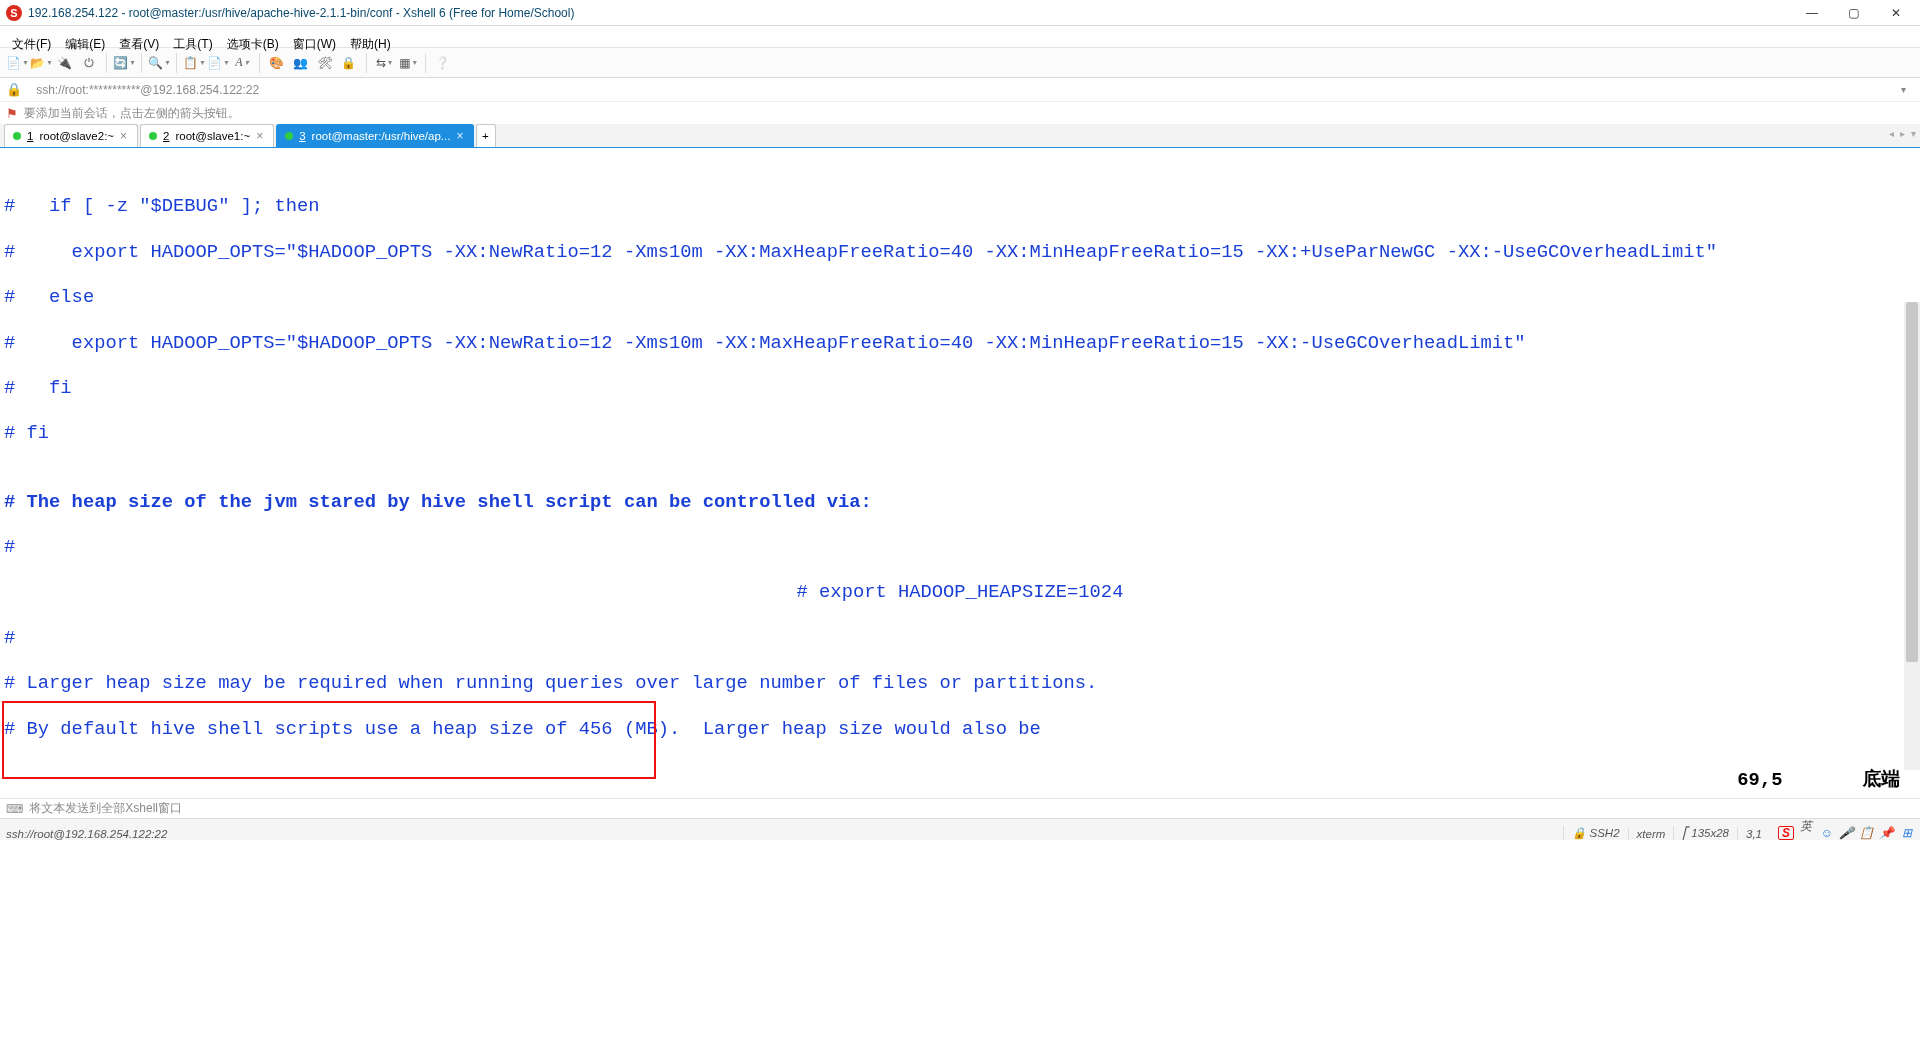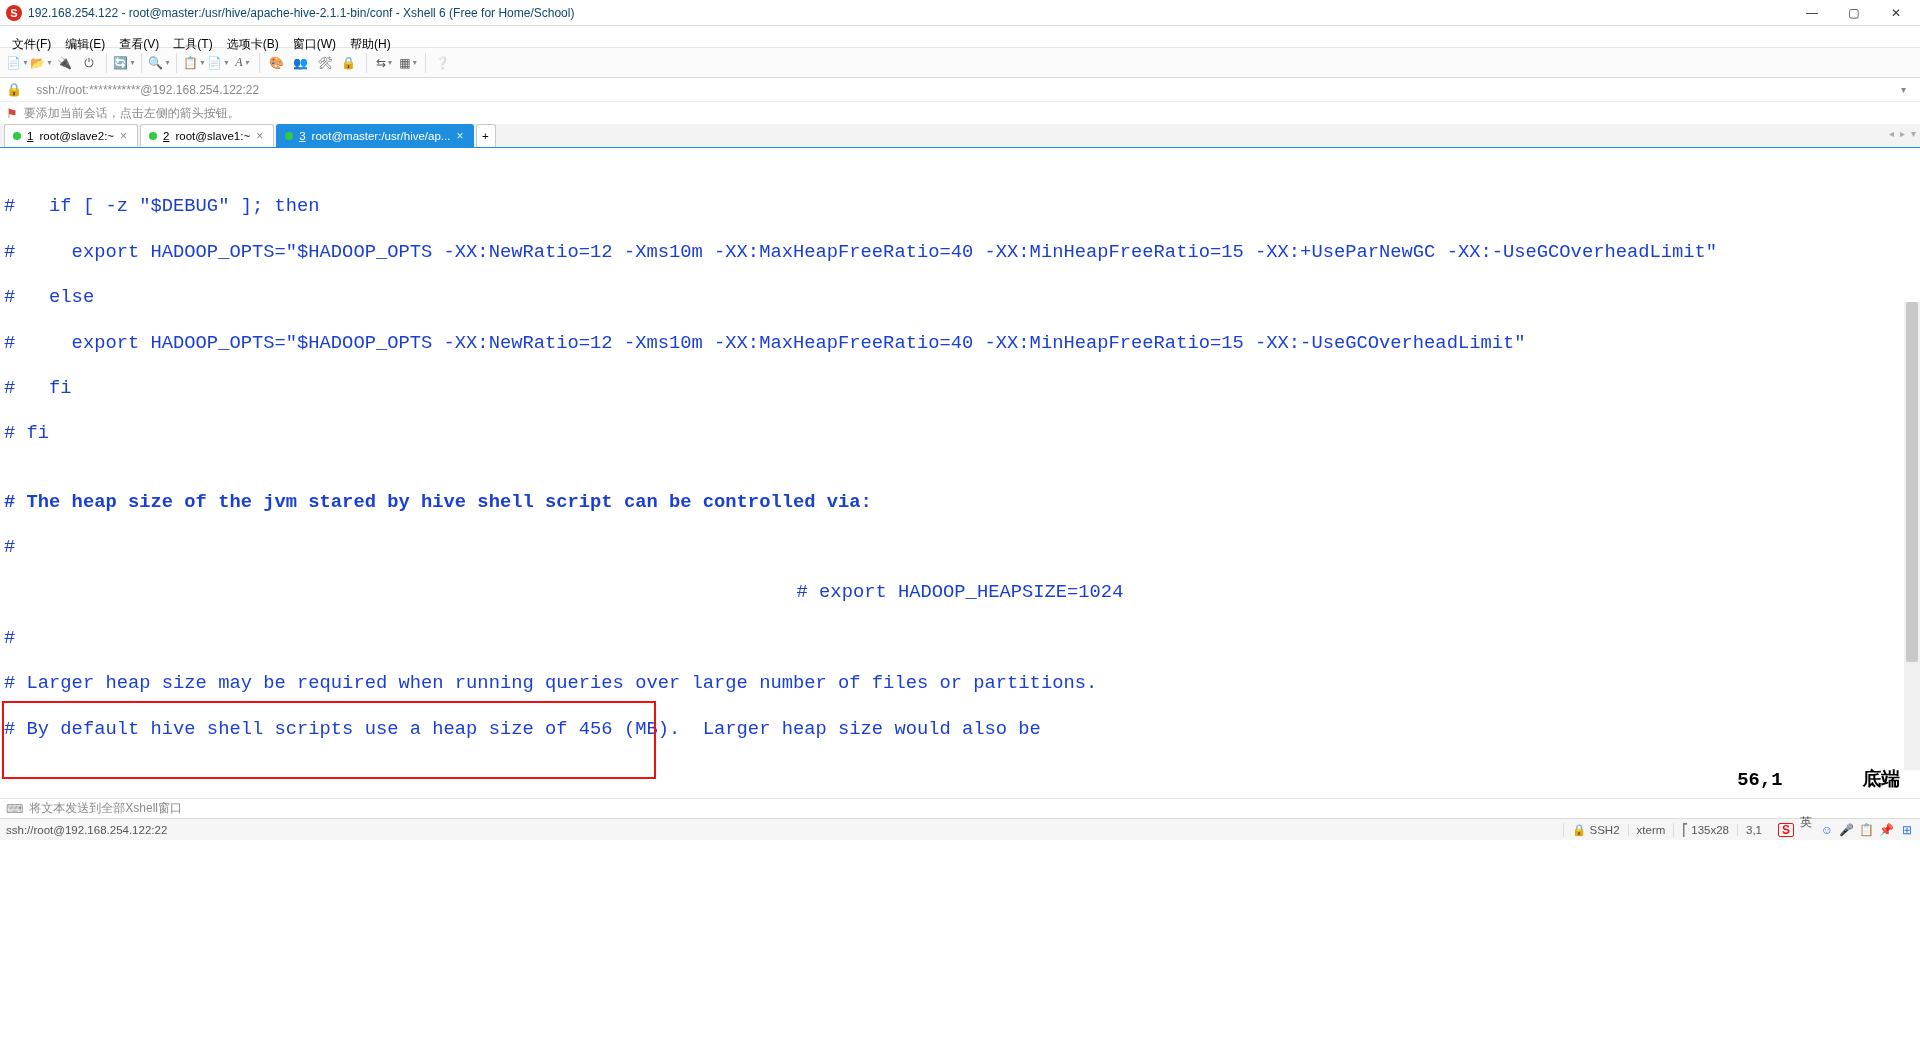--- a/index.html
+++ b/index.html
@@ -50,21 +50,21 @@
   .term .status .pos{margin-right:80px;}
   .redbox { position:absolute; border:2px solid #e11; pointer-events:none;}
   .scrollbar{ position:absolute; right:0; top:154px; width:16px; bottom:28px; background:#f0f0f0;}
   .scrollbar .thumb{ position:absolute; left:2px; right:2px; top:0; height:360px; background:#c8c8c8; border-radius:2px;}
 
   
   .sendall { height: 20px; display:flex; align-items:center; padding:0 6px; color:#8a8a8a; border-top:1px solid #e5e5e5;}
   .sendall .kb { margin-right:6px;}
 
   
-  .statusbar { height: 22px; display:flex; align-items:center; padding:0 6px; background:#f5f5f5; border-top:1px solid #ddd; font-size:11.5px; color:#555;}
+  .statusbar { height: 22px; display:flex; align-items:flex-end; padding:0 6px; background:#f5f5f5; border-top:1px solid #ddd; font-size:11.5px; color:#555;font-style:italic;}
   .statusbar .left{flex:1;}
   .statusbar .seg{ padding:0 8px; border-left:1px solid #ddd;}
   .statusbar .icons{ display:flex; gap:6px; align-items:center; padding-left:8px;}
   .s-ico{ width:14px; height:14px; display:inline-flex; align-items:center; justify-content:center; font-size:12px;}
 
   
 </style>
 </head>
 <body>
 
@@ -171,21 +171,21 @@
 
 
 <span style="display: block;"></span>
 
 
 <span style="display: block;"></span>
 
 
 
 
-<div class="status"><span class="pos">56,1</span><span>底端</span></div>
+<div class="status"><span class="pos">69,5</span><span>底端</span></div>
 <div class="redbox" style="left:2px; top:553px; width:654px; height:78px;"></div>
 </div>
 
 <div class="sendall">
   <span class="kb">⌨</span>
   <span>将文本发送到全部Xshell窗口</span>
 </div>
 
 <div class="statusbar">
   <span class="left">ssh://root@192.168.254.122:22</span>

